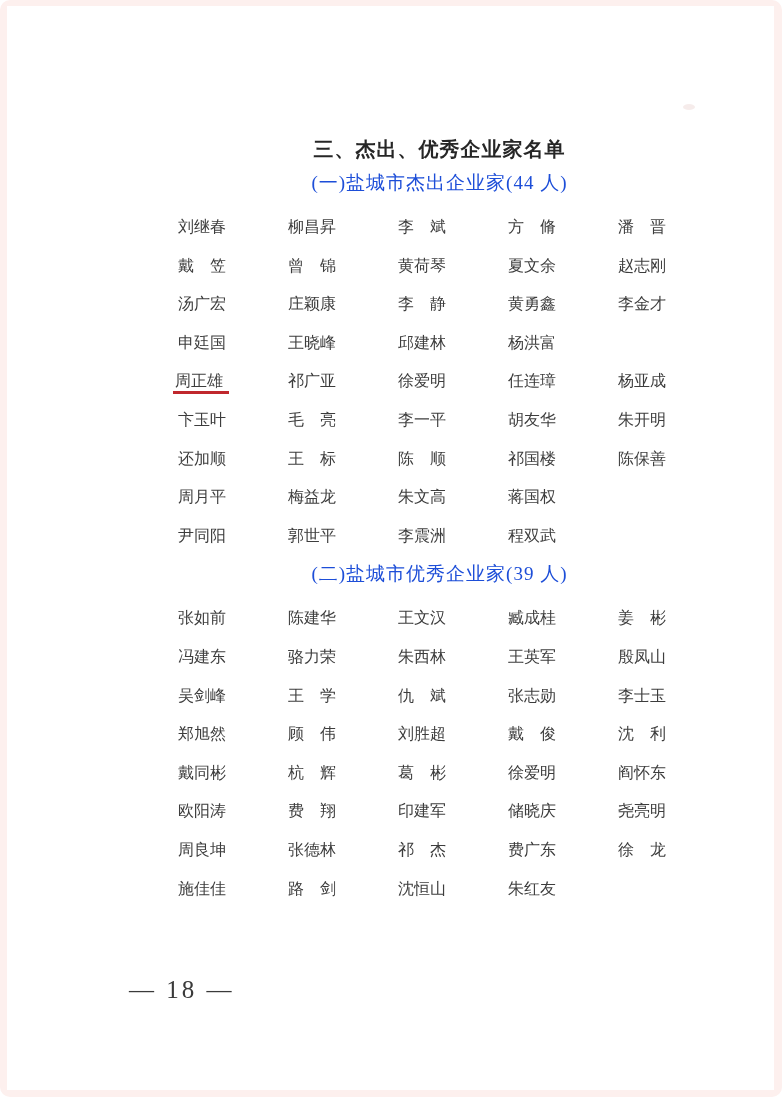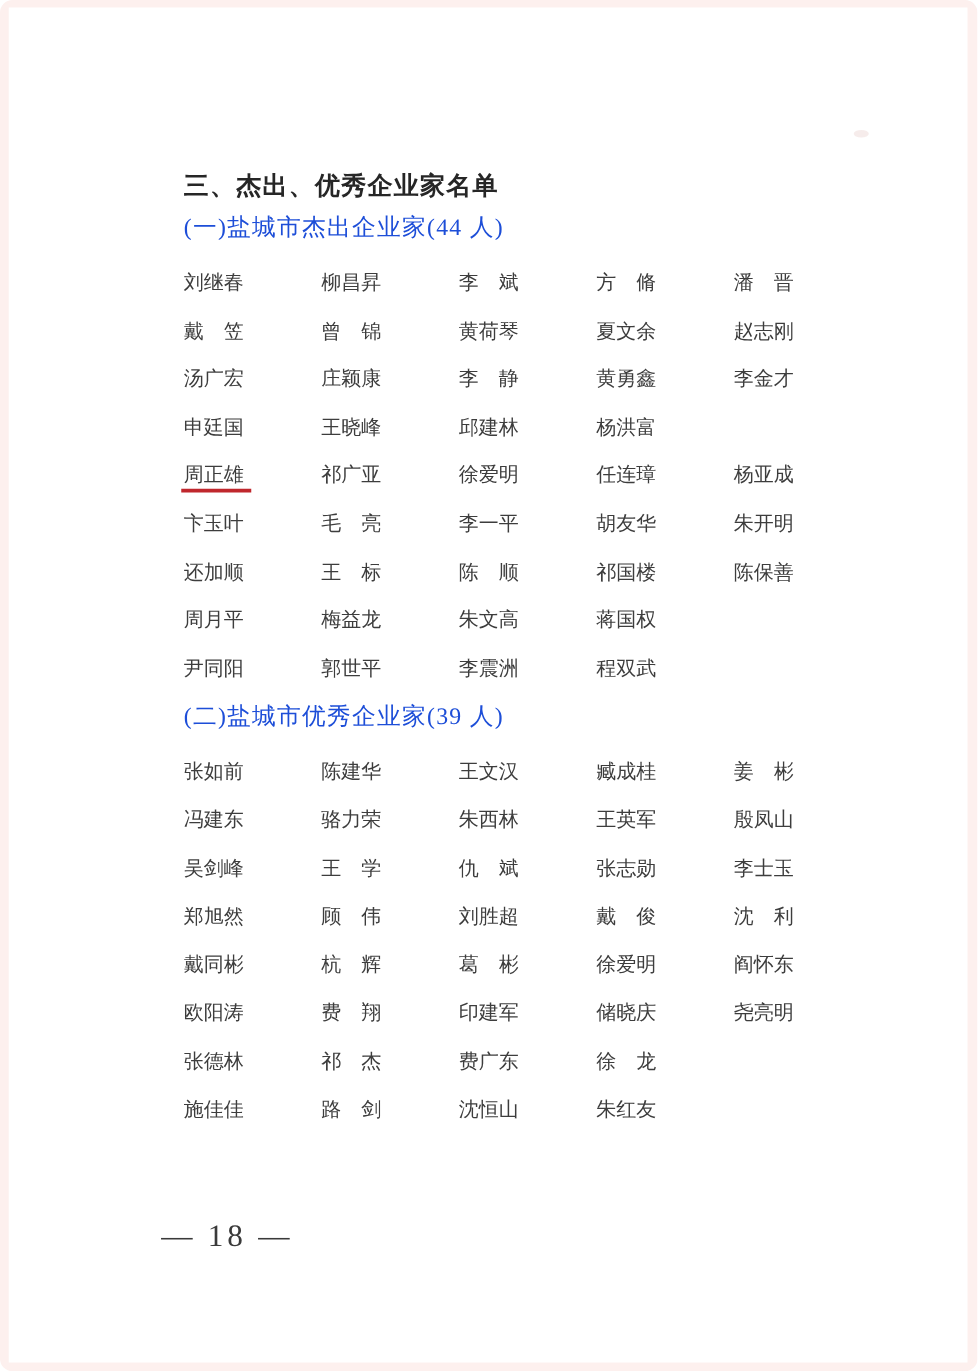--- a/index.html
+++ b/index.html
@@ -17,20 +17,21 @@
   }
   .sheet {
     position: absolute;
     left: 7px; top: 6px; right: 8px; bottom: 7px;
     background: #ffffff;
   }
   .content {
     position: absolute;
     left: 140px; top: 128px; right: 42px;
     color: var(--text-color, #3d3d3d);
+    text-align: center;
   }
   .doc-title {
     font-family: "Liberation Sans", "DejaVu Sans", sans-serif;
     font-size: 20px;
     font-weight: 700;
     color: #262626;
     line-height: 30px;
     letter-spacing: 1px;
   }
   .section-heading {
@@ -98,20 +99,20 @@
         </div>
 
       <div class="section-heading">(二)盐城市优秀企业家(39 人)</div>
       <div class="name-grid">
           <div class="name-row"><span class="cell"><span class="name">张如前</span></span><span class="cell"><span class="name">陈建华</span></span><span class="cell"><span class="name">王文汉</span></span><span class="cell"><span class="name">臧成桂</span></span><span class="cell"><span class="name">姜　彬</span></span></div>
           <div class="name-row"><span class="cell"><span class="name">冯建东</span></span><span class="cell"><span class="name">骆力荣</span></span><span class="cell"><span class="name">朱西林</span></span><span class="cell"><span class="name">王英军</span></span><span class="cell"><span class="name">殷凤山</span></span></div>
           <div class="name-row"><span class="cell"><span class="name">吴剑峰</span></span><span class="cell"><span class="name">王　学</span></span><span class="cell"><span class="name">仇　斌</span></span><span class="cell"><span class="name">张志勋</span></span><span class="cell"><span class="name">李士玉</span></span></div>
           <div class="name-row"><span class="cell"><span class="name">郑旭然</span></span><span class="cell"><span class="name">顾　伟</span></span><span class="cell"><span class="name">刘胜超</span></span><span class="cell"><span class="name">戴　俊</span></span><span class="cell"><span class="name">沈　利</span></span></div>
           <div class="name-row"><span class="cell"><span class="name">戴同彬</span></span><span class="cell"><span class="name">杭　辉</span></span><span class="cell"><span class="name">葛　彬</span></span><span class="cell"><span class="name">徐爱明</span></span><span class="cell"><span class="name">阎怀东</span></span></div>
           <div class="name-row"><span class="cell"><span class="name">欧阳涛</span></span><span class="cell"><span class="name">费　翔</span></span><span class="cell"><span class="name">印建军</span></span><span class="cell"><span class="name">储晓庆</span></span><span class="cell"><span class="name">尧亮明</span></span></div>
-          <div class="name-row"><span class="cell"><span class="name">张德林</span></span><span class="cell"><span class="name">祁　杰</span></span><span class="cell"><span class="name">费广东</span></span><span class="cell"><span class="name">徐　龙</span></span></div>
+          <div class="name-row"><span class="cell"><span class="name">周良坤</span></span><span class="cell"><span class="name">张德林</span></span><span class="cell"><span class="name">祁　杰</span></span><span class="cell"><span class="name">费广东</span></span><span class="cell"><span class="name">徐　龙</span></span></div>
           <div class="name-row"><span class="cell"><span class="name">施佳佳</span></span><span class="cell"><span class="name">路　剑</span></span><span class="cell"><span class="name">沈恒山</span></span><span class="cell"><span class="name">朱红友</span></span></div>
         </div>
     </div>
 
     <div class="page-number">— 18 —</div>
   </div>
 </div>
 
 </body></html>

